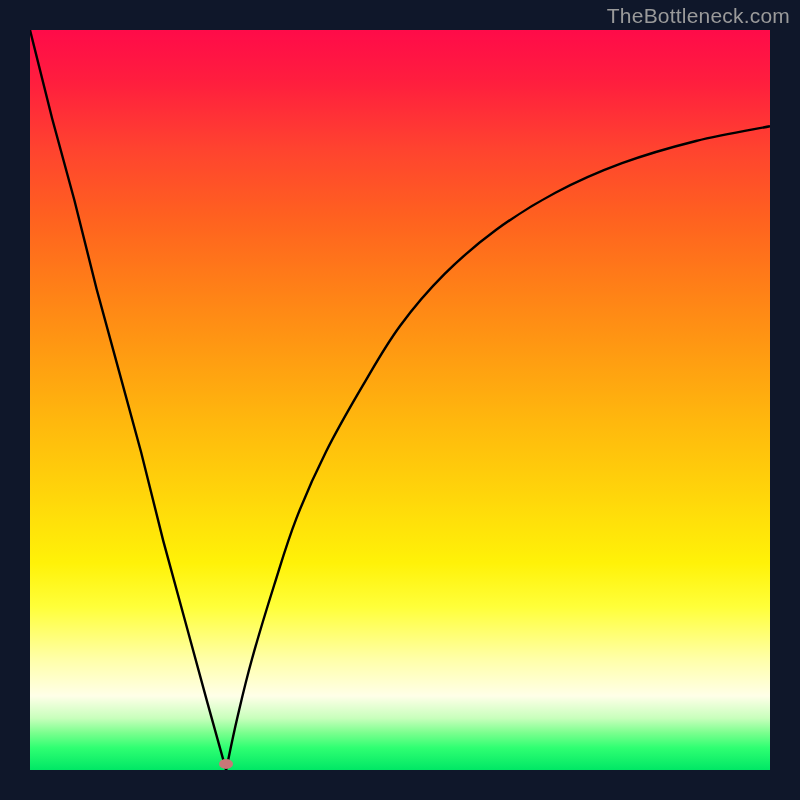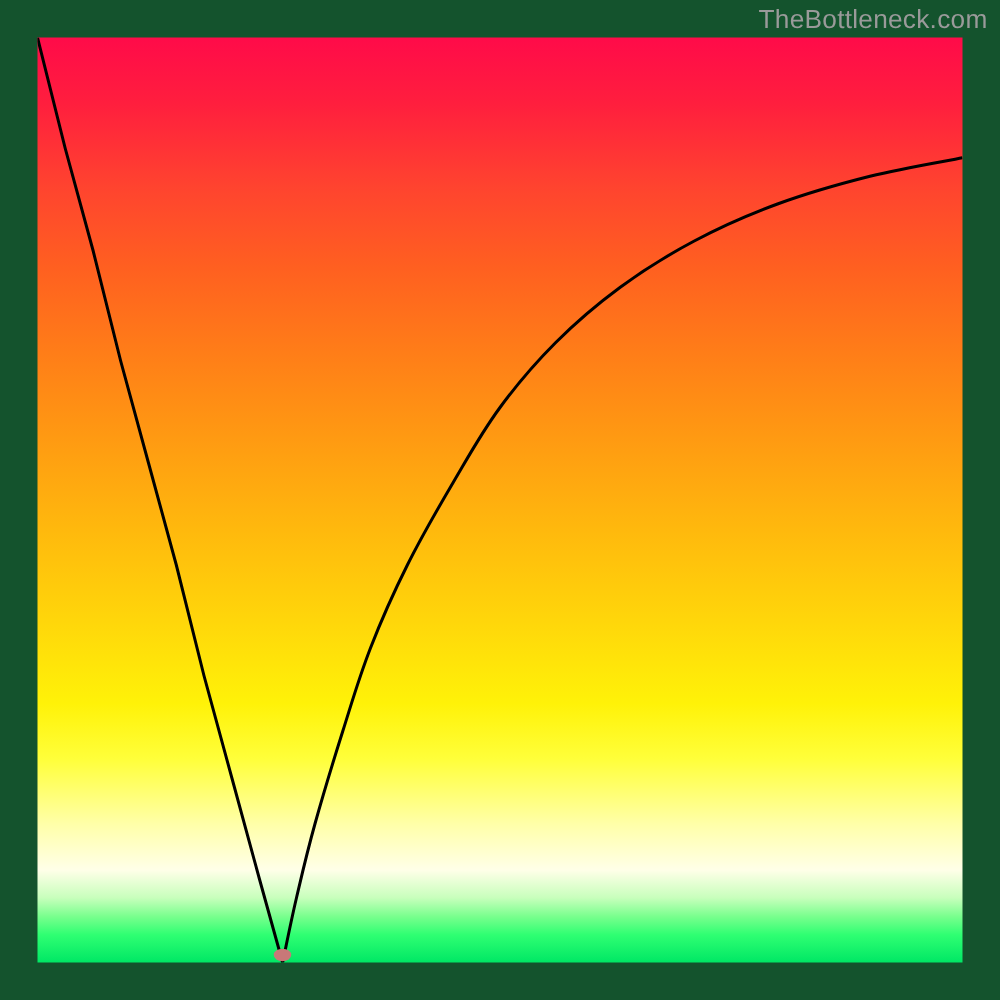--- a/index.html
+++ b/index.html
@@ -10,21 +10,21 @@
     overflow: hidden;
     background: #000;
     font-family: Arial, Helvetica, sans-serif;
   }
   .frame {
     position: absolute;
     top: 0;
     left: 0;
     width: 800px;
     height: 800px;
-    background: #14532d;
+    background: #0f172a;
   }
   .plot {
     position: absolute;
     top: 30px;
     left: 30px;
     width: 740px;
     height: 740px;
     background: linear-gradient(to bottom,
       #ff0b49 0%,
       #ff1e3e 7%,

